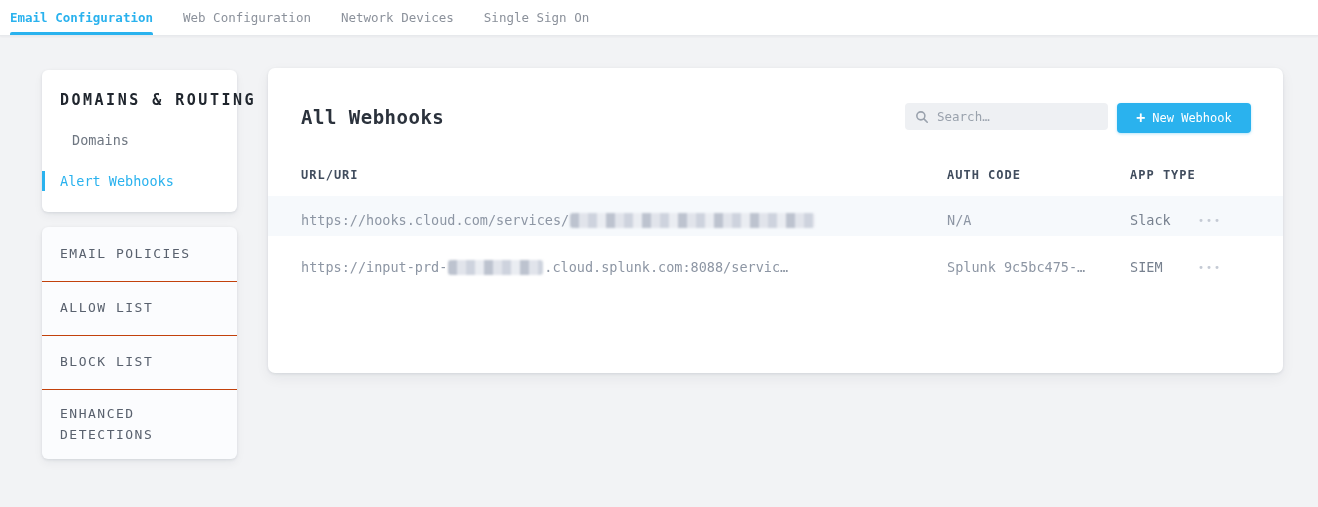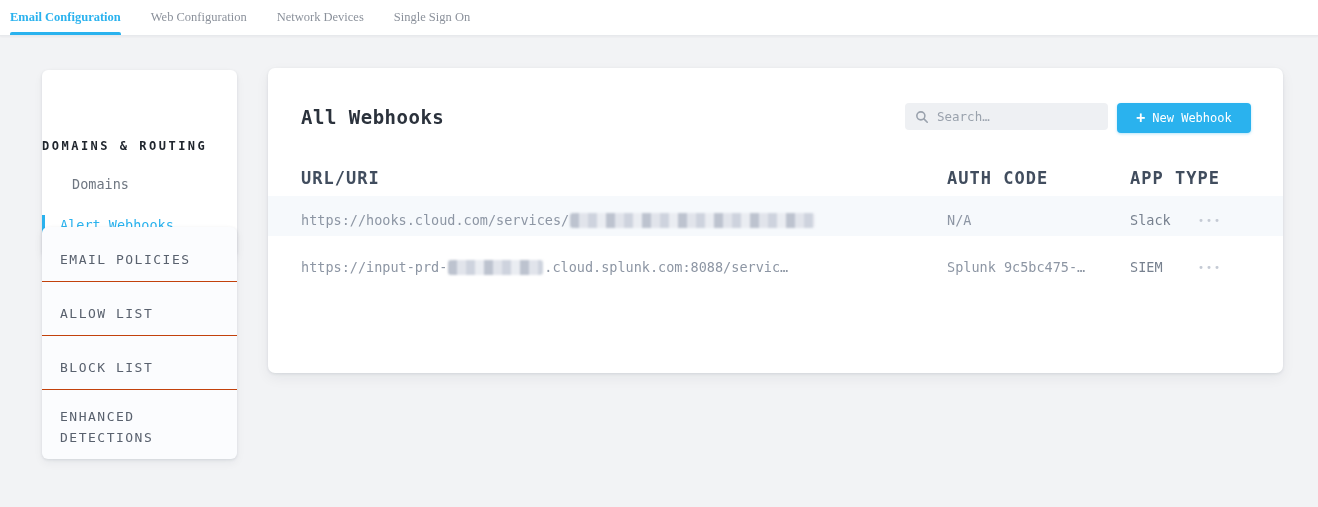--- a/index.html
+++ b/index.html
@@ -13,21 +13,20 @@
 
   
   .topnav {
     position: absolute; left: 0; top: 0; width: 1318px; height: 36px;
     background: #ffffff;
     border-bottom: 1px solid #e7e9ec;
     box-shadow: 0 1px 2px rgba(30,40,60,.05);
     display: flex; align-items: stretch;
     padding-left: 10px;
     z-index: 5;
-    font-family: Liberation Serif, serif;
   }
   .tab {
     display: flex; align-items: center;
     margin-right: 30px;
     font-size: 12.5px;
     color: #8b919b;
     position: relative;
     cursor: pointer;
     white-space: nowrap;
   }
@@ -38,36 +37,36 @@
   }
 
   
   .sidebar-card {
     position: absolute; left: 42px; width: 195px;
     background: #ffffff; border-radius: 6px;
     box-shadow: 0 1px 3px rgba(25,35,55,.10), 0 4px 10px rgba(25,35,55,.05);
   }
   .routing-card { top: 70px; padding: 21px 0; }
   .routing-title {
-    padding: 0 0; font-size: 12px; font-weight: bold;
-    color: #20262e; letter-spacing: 2.5px; white-space: nowrap; margin-top: 48px;
+    padding: 0 18px; font-size: 15px; font-weight: bold;
+    color: #20262e; letter-spacing: 2.5px; white-space: nowrap;
   }
   .routing-item {
     margin-top: 21px; padding: 2px 30px; font-size: 13.5px;
     color: #6e7681; cursor: pointer; white-space: nowrap;
   }
   .routing-item.active {
     color: #2ab2ee; border-left: 3px solid #2ab2ee; padding-left: 15px;
   }
 
   .section-stack {
     top: 227px; background: #fbfcfe; overflow: hidden;
   }
   .section-item {
-    display: flex; align-items: flex-end;
+    display: flex; align-items: center;
     min-height: 54px; padding: 10px 18px;
     font-size: 13px; color: #59616e; letter-spacing: 1.5px;
     cursor: pointer;
   }
   .section-item + .section-item { border-top: 1px solid #c2410c; }
   .section-item span { max-width: 132px; line-height: 1.6; }
   .section-item:last-child { min-height: 70px; }
 
   
   .main-card {
@@ -95,21 +94,21 @@
     background: #2ab2ee; color: #ffffff; border: none; border-radius: 4px;
     font-family: inherit; font-size: 12px;
     display: flex; align-items: center; justify-content: center; gap: 7px;
     cursor: pointer; box-shadow: 0 1px 3px rgba(42,178,238,.35);
   }
   .plus-glyph { font-size: 15px; font-weight: bold; line-height: 1; }
 
   .table-header { position: absolute; top: 100px; left: 0; right: 0; height: 26px; }
   .col-label {
     position: absolute; top: 0;
-    font-size: 17px; font-weight: bold; color: #414d5e; letter-spacing: 1px;
+    font-size: 12px; font-weight: bold; color: #414d5e; letter-spacing: 1px;
     white-space: nowrap;
   }
   .col-url  { left: 33px; }
   .col-auth { left: 679px; }
   .col-app  { left: 862px; }
 
   .table-row { position: absolute; left: 0; right: 0; }
   .row-1 { top: 128px; height: 48px; background: #f6f9fc; }
   .row-2 { top: 168px; height: 62px; background: #ffffff; }
   .cell {

